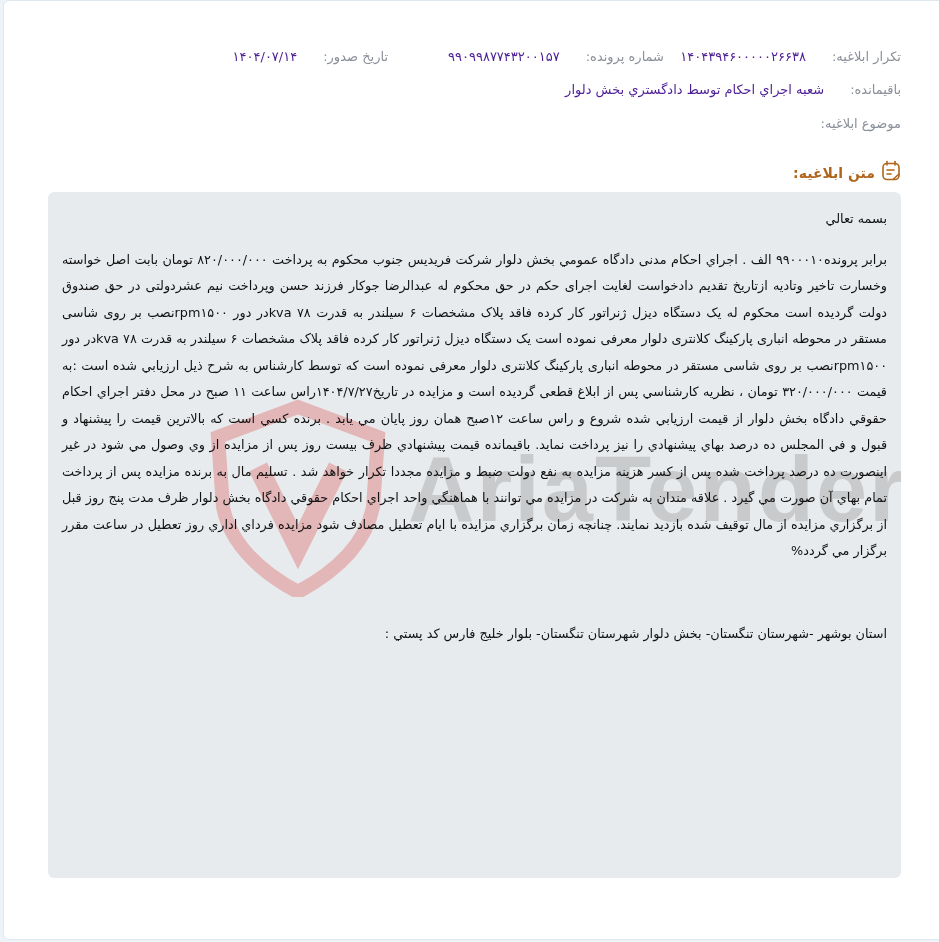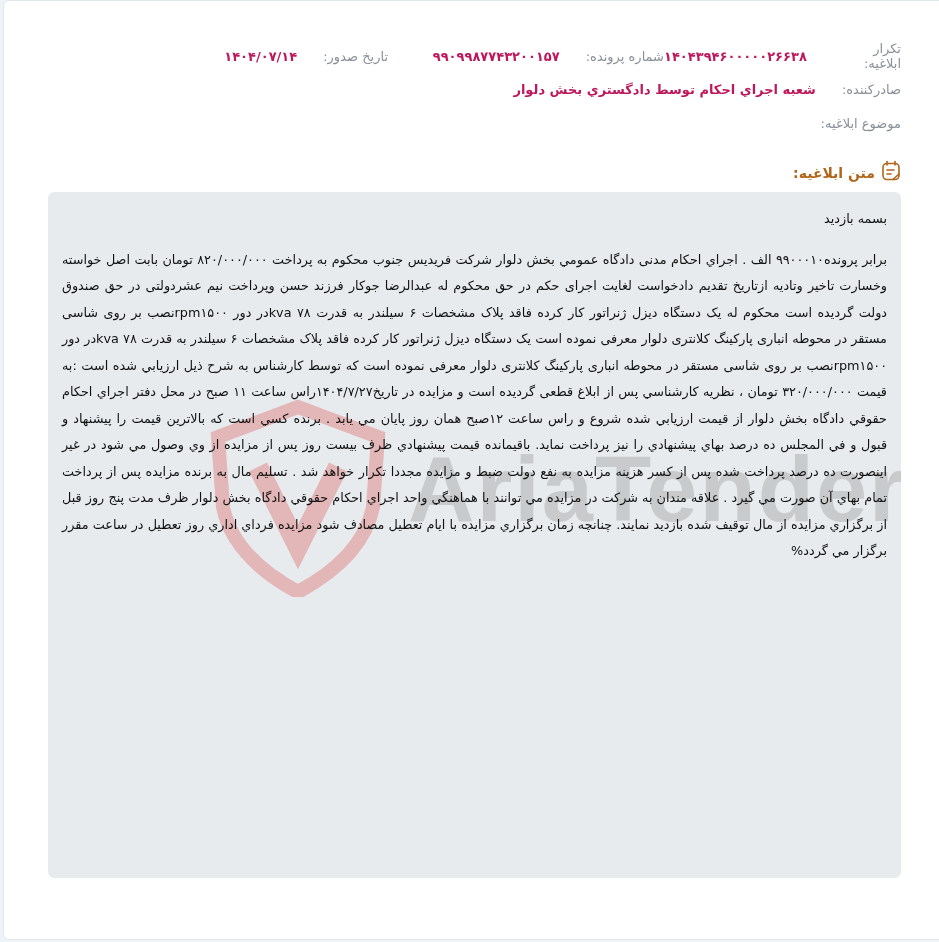--- a/index.html
+++ b/index.html
@@ -7,21 +7,21 @@
     .card {
       position: absolute; left: 3px; top: 0; width: 960px; height: 938px;
       background: #ffffff; border: 1px solid #dfe7ef; border-radius: 6px;
     }
     .meta-row {
       position: absolute; right: 38px; left: 40px; height: 24px;
       display: flex; flex-direction: row; align-items: center; direction: rtl;
       font-size: 13px;
     }
     .meta-label { color: #8a9099; margin-left: 22px; }
-    .meta-value { color: #be185d; font-weight: bold; margin-right: 4px; }
+    .meta-value { color: #4c1d95; font-weight: normal; margin-right: 4px; }
     .meta-item { display: flex; align-items: center; }
     .row1 { top: 44px; }
     .row1 .meta-item.num { width: 237px; }
     .row1 .meta-item.file { width: 276px; }
     .row2 { top: 77px; }
     .row3 { top: 111px; }
     .section-title {
       position: absolute; right: 38px; top: 160px; display: flex; align-items: center; direction: rtl;
       color: #b0651a; font-weight: bold; font-size: 14px;
     }
@@ -62,21 +62,21 @@
     <span class="meta-label">شماره پرونده:</span>
     <span class="meta-value">۹۹۰۹۹۸۷۷۴۳۲۰۰۱۵۷</span>
   </div>
   <div class="meta-item">
     <span class="meta-label">تاريخ صدور:</span>
     <span class="meta-value">۱۴۰۴/۰۷/۱۴</span>
   </div>
 </div>
 
 <div class="meta-row row2">
-  <span class="meta-label">صادرکننده:</span>
+  <span class="meta-label">باقيمانده:</span>
   <span class="meta-value">شعبه اجراي احکام توسط دادگستري بخش دلوار</span>
 </div>
 
 <div class="meta-row row3">
   <span class="meta-label">موضوع ابلاغيه:</span>
 </div>
 
 <div class="section-title">
   <span>
     <svg width="20" height="22" viewBox="0 0 20 22" fill="none" stroke="#b0651a" stroke-width="1.6" stroke-linecap="round" stroke-linejoin="round">
@@ -93,16 +93,17 @@
 
 <div class="body-box">
   <div class="watermark">
     <svg width="200" height="200" viewBox="0 0 200 200" style="position:absolute;left:0;top:-10px;">
       <path d="M100 10 L180 40 L175 110 Q165 160 100 195 Q35 160 25 110 L20 40 Z" fill="none" stroke="rgba(217,83,79,0.35)" stroke-width="14"></path>
       <path d="M60 70 L100 150 L140 70" fill="none" stroke="rgba(217,83,79,0.35)" stroke-width="20"></path>
     </svg>
     <div class="wm-text">AriaTender.net</div>
   </div>
   <div class="body-text">
-    <p class="p-heading1">بسمه بازديد</p>
+    <p class="p-heading1">بسمه تعالي</p>
     <p>برابر پرونده۹۹۰۰۰۱۰ الف . اجراي احکام  مدنی دادگاه عمومي بخش دلوار  شرکت فریدیس جنوب  محکوم به پرداخت ۸۲۰/۰۰۰/۰۰۰ تومان  بابت اصل خواسته وخسارت تاخیر وتادیه ازتاریخ  تقدیم دادخواست لغایت اجرای حکم  در حق محکوم له عبدالرضا جوکار فرزند حسن  وپرداخت  نیم عشردولتی در حق صندوق دولت گردیده است محکوم له  یک دستگاه دیزل ژنراتور کار کرده فاقد پلاک مشخصات ۶ سیلندر به قدرت ۷۸ kvaدر دور rpm۱۵۰۰نصب بر روی شاسی مستقر در محوطه انباری پارکینگ کلانتری دلوار  معرفی نموده است  یک دستگاه دیزل ژنراتور کار کرده فاقد پلاک مشخصات ۶ سیلندر به قدرت ۷۸ kvaدر دور rpm۱۵۰۰نصب بر روی شاسی مستقر در محوطه انباری پارکینگ کلانتری دلوار معرفی نموده است که توسط کارشناس به شرح ذیل ارزيابي شده است :به قیمت ۳۲۰/۰۰۰/۰۰۰ تومان ، نظریه کارشناسي پس از ابلاغ قطعی گردیده است و مزایده در تاریخ۱۴۰۴/۷/۲۷راس ساعت ۱۱ صبح در محل دفتر اجراي احکام حقوقي دادگاه بخش دلوار از قيمت ارزيابي شده شروع و راس ساعت ۱۲صبح همان روز پايان مي يابد . برنده کسي است که بالاترين قيمت را پيشنهاد و قبول و في المجلس ده درصد بهاي پيشنهادي را نيز پرداخت نمايد. باقيمانده قيمت پيشنهادي ظرف بيست روز پس از مزايده از وي وصول مي شود در غير اينصورت ده درصد پرداخت شده پس از کسر هزينه مزايده به نفع دولت ضبط و مزايده مجددا تکرار خواهد شد . تسليم مال به برنده مزايده پس از پرداخت تمام بهاي آن صورت مي گيرد . علاقه مندان به شرکت در مزايده مي توانند با هماهنگي واحد اجراي احکام حقوقي دادگاه بخش دلوار ظرف مدت پنج روز قبل از برگزاري مزايده از مال توقيف شده بازديد نمايند. چنانچه زمان برگزاري مزايده با ايام تعطيل مصادف شود مزايده فرداي اداري روز تعطيل در ساعت مقرر برگزار مي گردد%</p>
+    <p class="sig3">استان بوشهر -شهرستان تنگستان- بخش دلوار شهرستان تنگستان- بلوار خليج فارس کد پستي :</p>
   </div>
 </div>
 
 </body></html>

